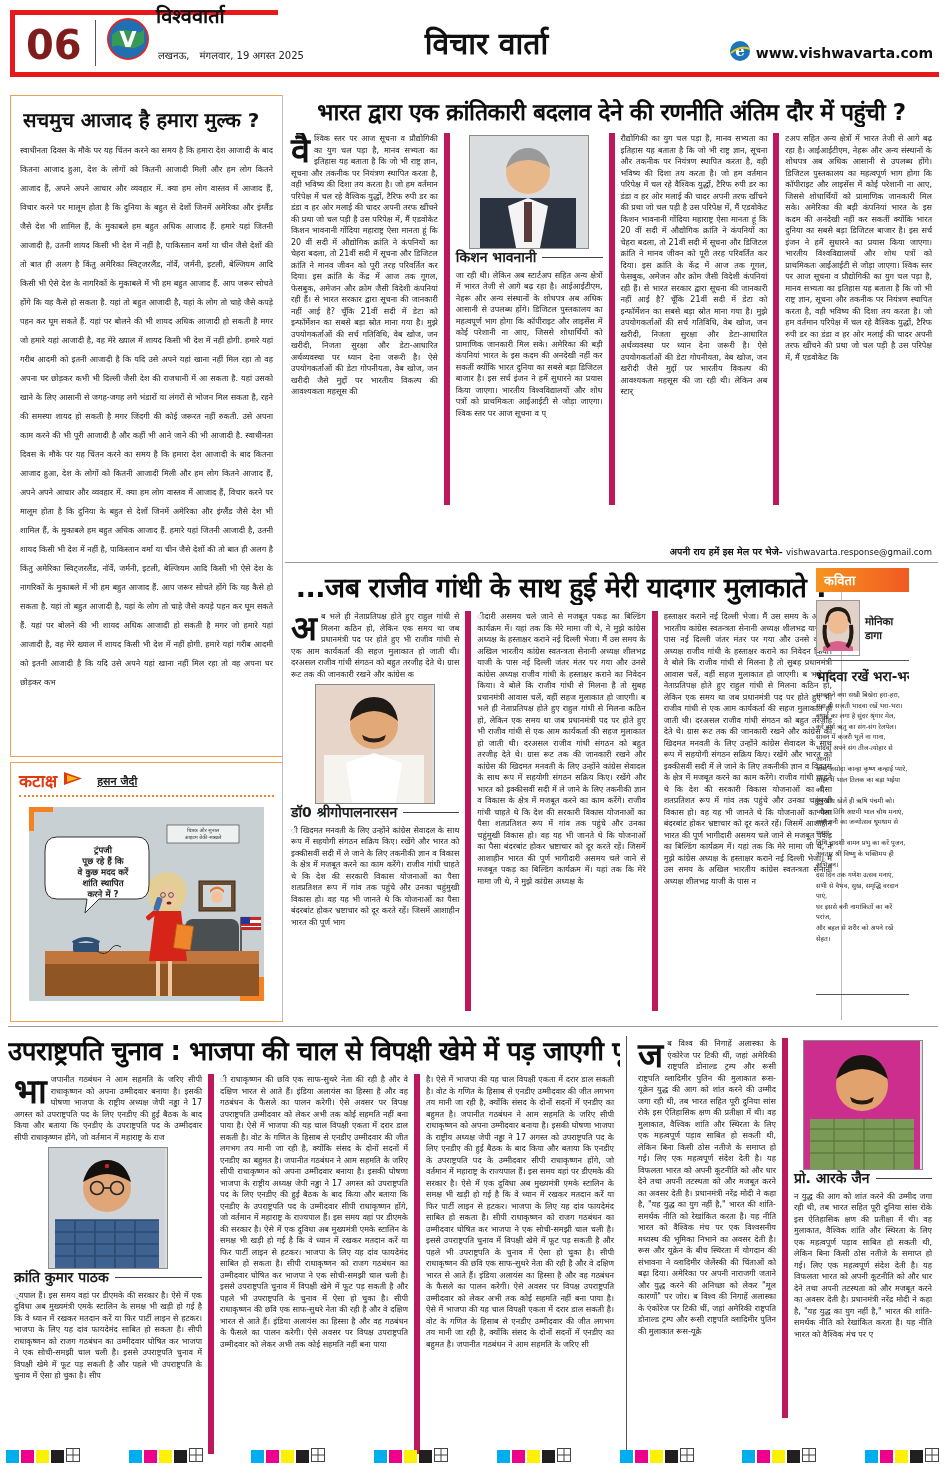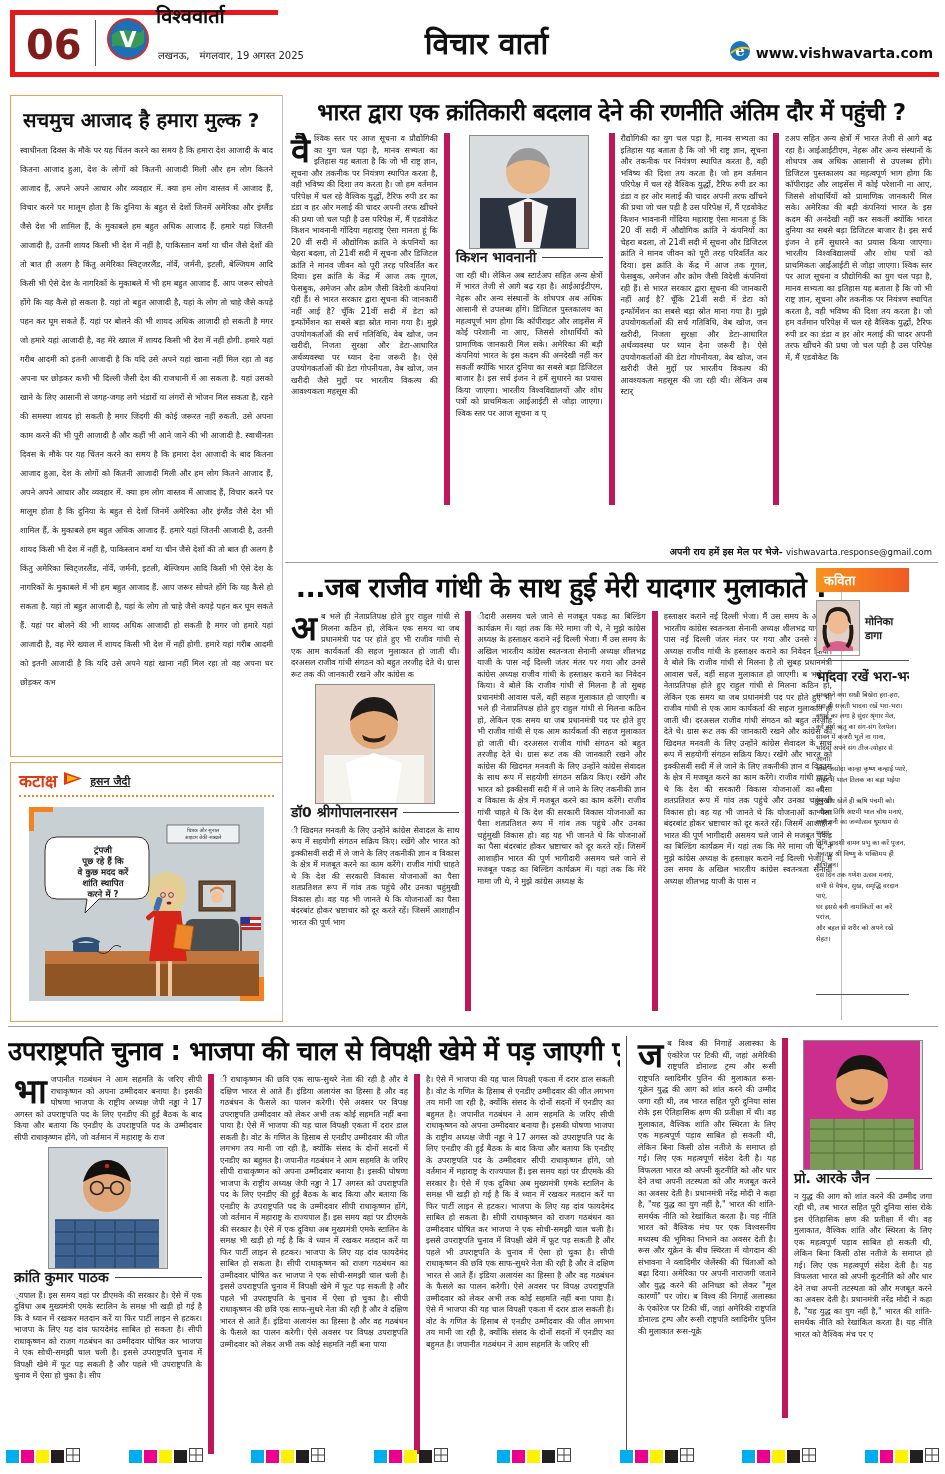--- a/index.html
+++ b/index.html
@@ -23,21 +23,21 @@
   .hrule{position:absolute;height:1px;background:#9a9a9a;}
   
   .ed-band{height:26px;background:#fbe2c0;display:flex;align-items:center;margin:7px;}
   .ed-sq{width:9px;height:18px;background:#f58220;margin:0 10px 0 4px;}
   .ed-band b{font-size:15px;color:#33261a;}
   .ed-title{font-size:20px;font-weight:700;margin:12px 12px 8px;line-height:1.2;color:#111;white-space:nowrap;overflow:hidden;}
   .ed-body{margin:9px 9px;font-size:8px;line-height:19px;text-align:justify;height:560px;overflow:hidden;color:#222;}
   
   .ct-head{display:flex;align-items:center;margin:6px 8px 2px;}
   .ct-label{font-size:17px;font-weight:700;color:#e03a12;}
-  .ct-artist{font-size:11px;font-weight:700;margin-left:7px;color:#222;text-decoration:underline;}
+  .ct-artist{font-size:11px;font-weight:700;margin-left:14px;color:#222;text-decoration:underline;}
   .ct-dots{border-top:2px dotted #f58220;margin:3px 8px 4px;}
   
   .article{position:absolute;}
   .headline{font-weight:700;color:#0d0d0d;text-align:center;white-space:nowrap;overflow:hidden;letter-spacing:-0.5px;}
   .cols{display:flex;margin-top:6px;}
   .col{flex:1;padding:0 6px;overflow:hidden;text-align:justify;font-size:8px;line-height:11.5px;color:#1d1d1d;}
   .col + .col{border-left:6px solid #be185d;}
   .dropcap{float:left;font-size:34px;line-height:30px;font-weight:700;padding:2px 4px 0 0;color:#111;}
   .photo{width:118px;margin:2px auto 3px;border:1px solid #8a8a8a;display:block;background:#ddd;}
   .byline{display:flex;align-items:center;margin:2px 0 6px;}

